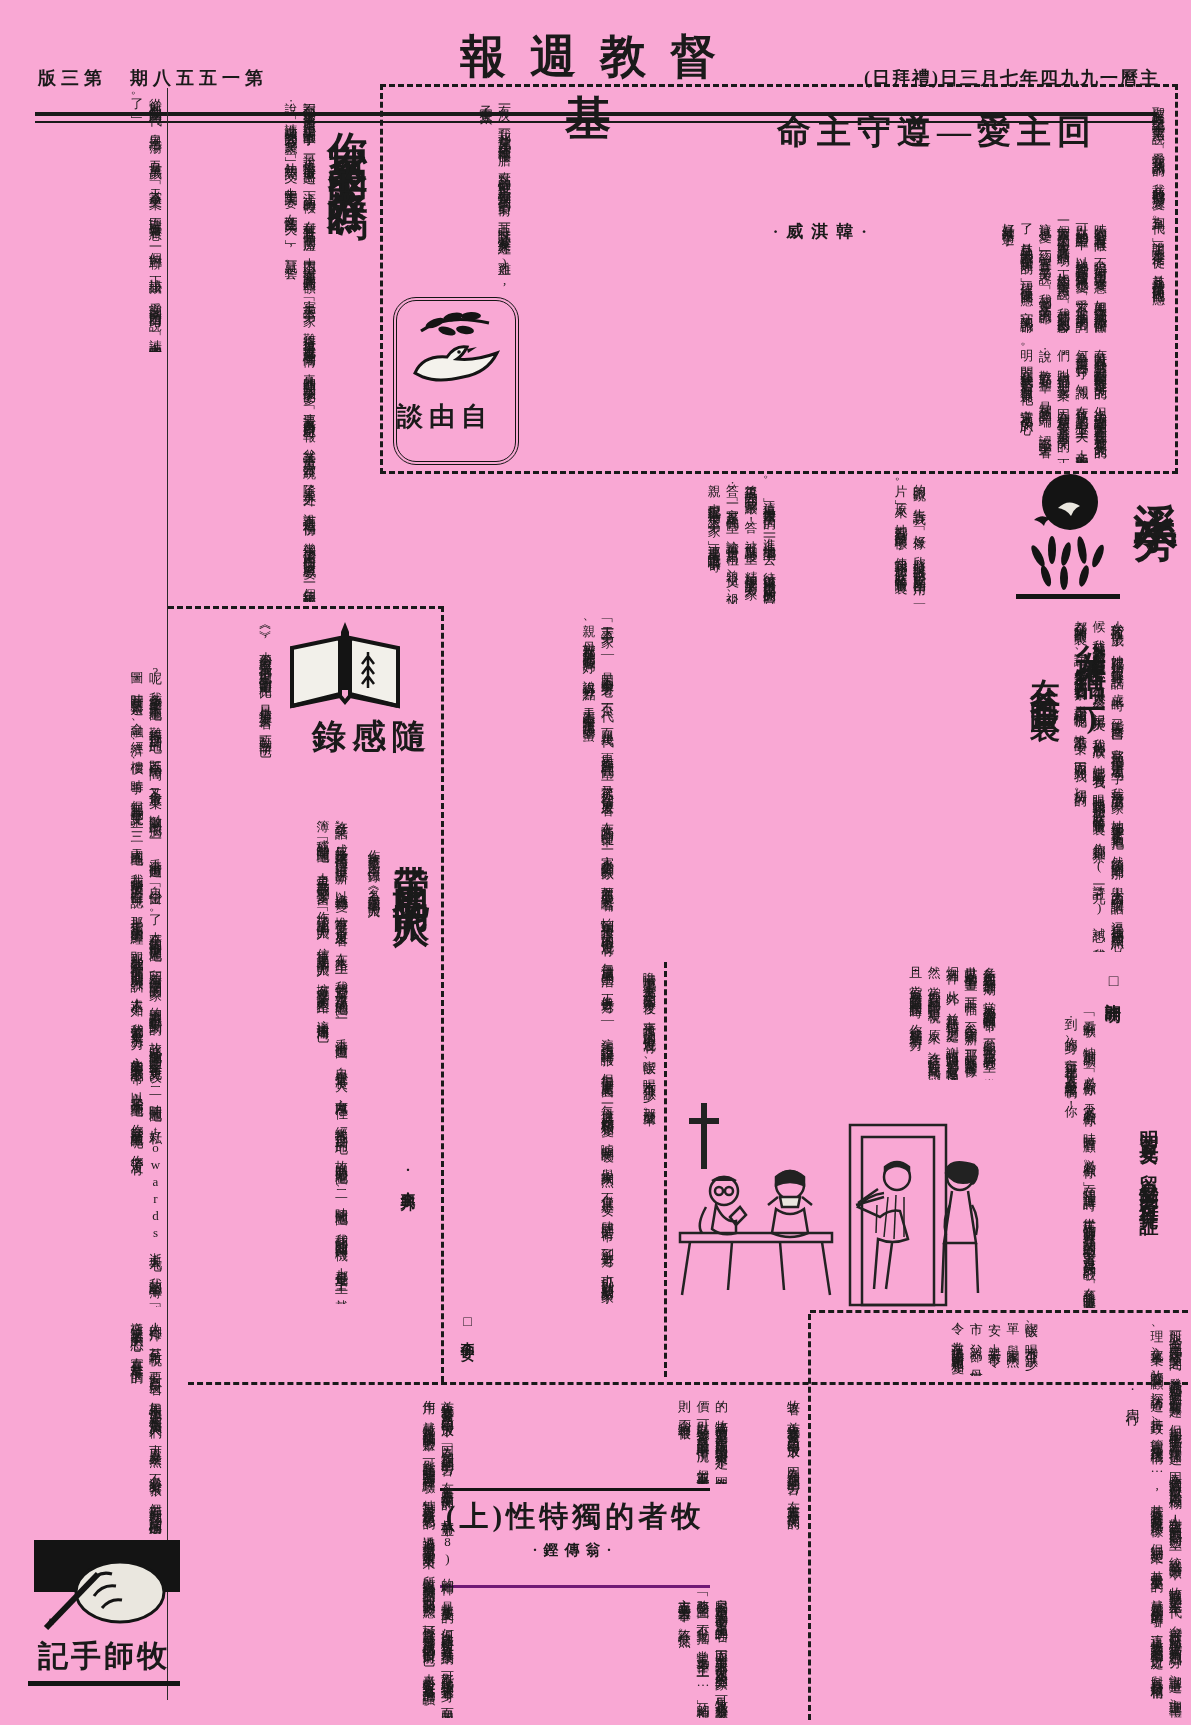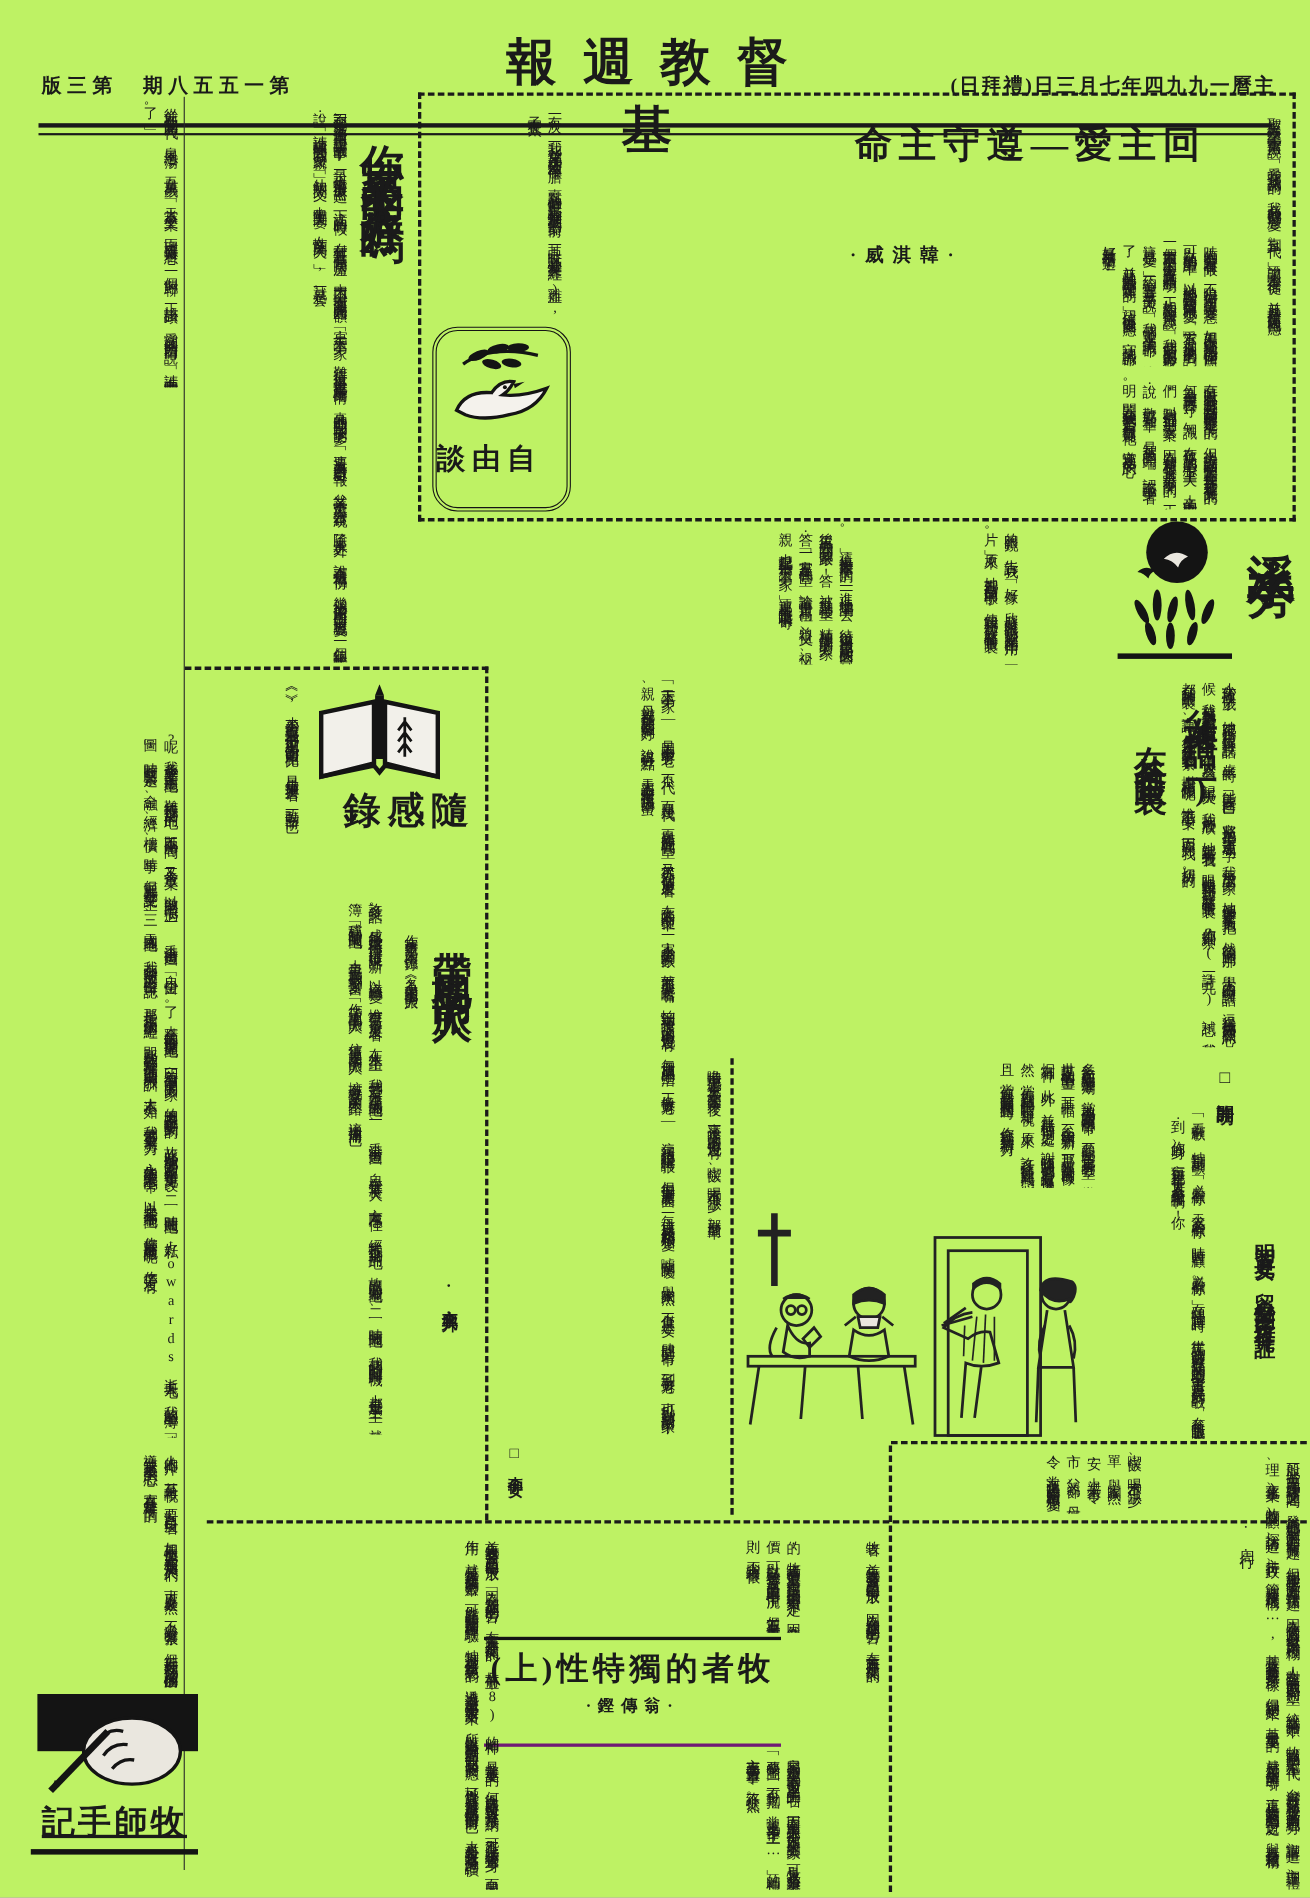--- a/index.html
+++ b/index.html
@@ -1,16 +1,16 @@
 <!DOCTYPE html>
 <html><head>
 <meta charset="utf-8">
 <style>
   html,body{margin:0;padding:0;background:#b8b4aa;}
-  #page{position:relative;width:1191px;height:1725px;margin:0 auto;background:#bef264;
+  #page{position:relative;width:1191px;height:1725px;margin:0 auto;background:#f9a8d4;
         font-family:"Liberation Serif","DejaVu Serif",serif;color:#1a1a1a;overflow:hidden;}
   .abs{position:absolute;}
   .vt{writing-mode:vertical-rl;text-orientation:upright;overflow:hidden;
       letter-spacing:2px;line-height:1.42;text-align:justify;}
   .body-txt{font-size:13px;}
   .hrule{border-top:4px solid #1a1a1a;border-bottom:2px solid #1a1a1a;height:5px;}
   .dashbox{border:3px dashed #1a1a1a;}
   .dash-h{border-top:3px dashed #1a1a1a;height:0;}
   .dash-v{border-left:3px dashed #1a1a1a;width:0;}
   .thin-v{border-left:1.5px solid #2a2a2a;width:0;}
@@ -188,16 +188,16 @@
   <div class="abs" style="left:28px;top:1540px;width:152px;text-align:center;border-bottom:5px solid #141414;padding-bottom:4px;">
     <span>
       <svg width="152" height="96" viewBox="0 0 152 96">
         <rect x="6" y="0" width="146" height="52" fill="#141414"></rect>
         <ellipse cx="92" cy="52" rx="44" ry="30" fill="#eae7df" stroke="#141414" stroke-width="3"></ellipse>
         <path d="M60 44 q10 -14 24 -10 M66 56 q8 -12 22 -10 M74 68 q8 -10 20 -8" stroke="#141414" stroke-width="3" fill="none"></path>
         <line x1="18" y1="88" x2="70" y2="34" stroke="#141414" stroke-width="6"></line>
         <polygon points="18,88 26,84 22,78" fill="#141414"></polygon>
       </svg>
     </span>
-    <div style="font-size:30px;font-weight:bold;letter-spacing:3px;text-decoration:underline;">記手師牧</div>
+    <div style="font-size:30px;font-weight:bold;letter-spacing:3px;">記手師牧</div>
   </div>
 
 </div>
 
 </body></html>

